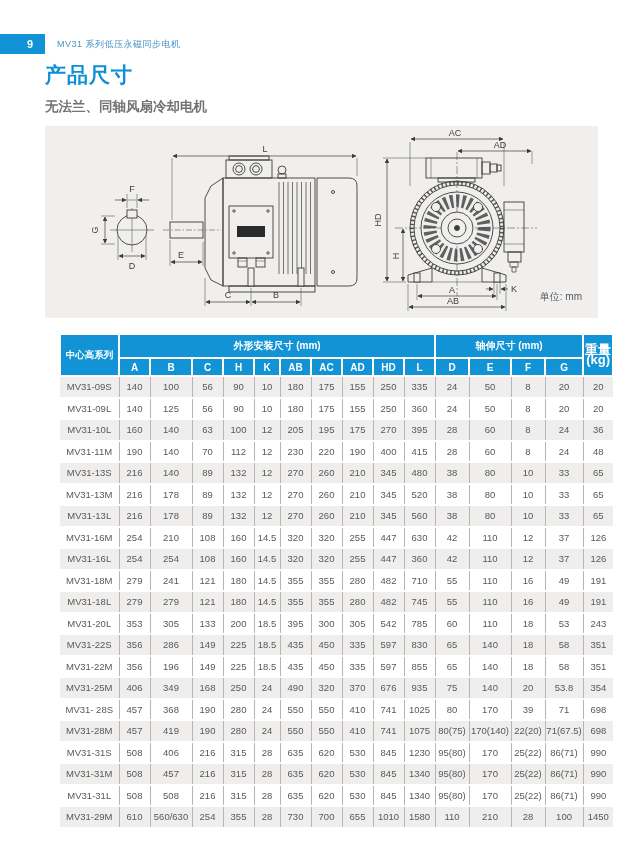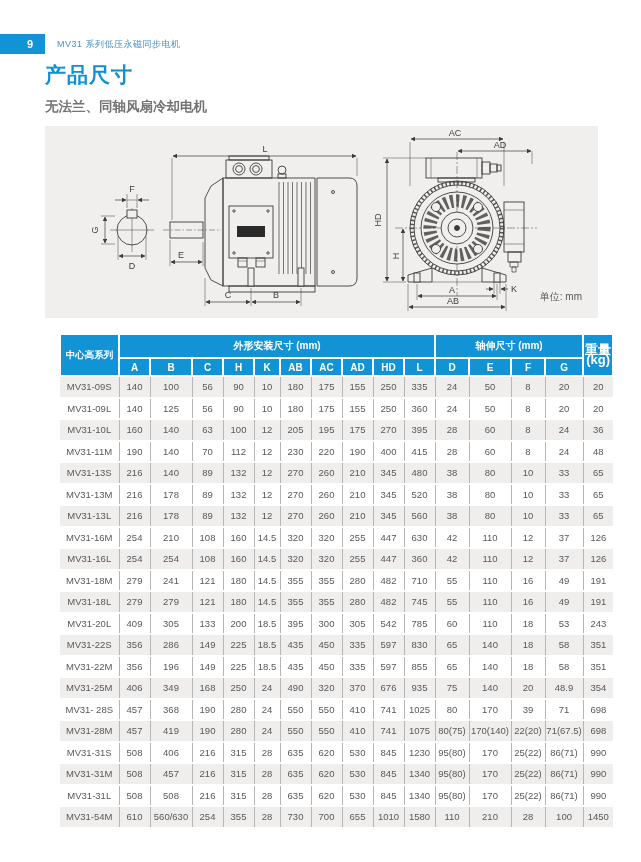--- a/index.html
+++ b/index.html
@@ -454,21 +454,21 @@
         <td>482</td>
         <td>745</td>
         <td>55</td>
         <td>110</td>
         <td>16</td>
         <td>49</td>
         <td>191</td>
       </tr>
       <tr>
         <td>MV31-20L</td>
-        <td>409</td>
+        <td>353</td>
         <td>305</td>
         <td>133</td>
         <td>200</td>
         <td>18.5</td>
         <td>395</td>
         <td>300</td>
         <td>305</td>
         <td>542</td>
         <td>785</td>
         <td>60</td>
@@ -521,21 +521,21 @@
         <td>250</td>
         <td>24</td>
         <td>490</td>
         <td>320</td>
         <td>370</td>
         <td>676</td>
         <td>935</td>
         <td>75</td>
         <td>140</td>
         <td>20</td>
-        <td>48.9</td>
+        <td>53.8</td>
         <td>354</td>
       </tr>
       <tr>
         <td>MV31- 28S</td>
         <td>457</td>
         <td>368</td>
         <td>190</td>
         <td>280</td>
         <td>24</td>
         <td>550</td>
@@ -615,21 +615,21 @@
         <td>530</td>
         <td>845</td>
         <td>1340</td>
         <td>95(80)</td>
         <td>170</td>
         <td>25(22)</td>
         <td>86(71)</td>
         <td>990</td>
       </tr>
       <tr>
-        <td>MV31-54M</td>
+        <td>MV31-29M</td>
         <td>610</td>
         <td>560/630</td>
         <td>254</td>
         <td>355</td>
         <td>28</td>
         <td>730</td>
         <td>700</td>
         <td>655</td>
         <td>1010</td>
         <td>1580</td>

